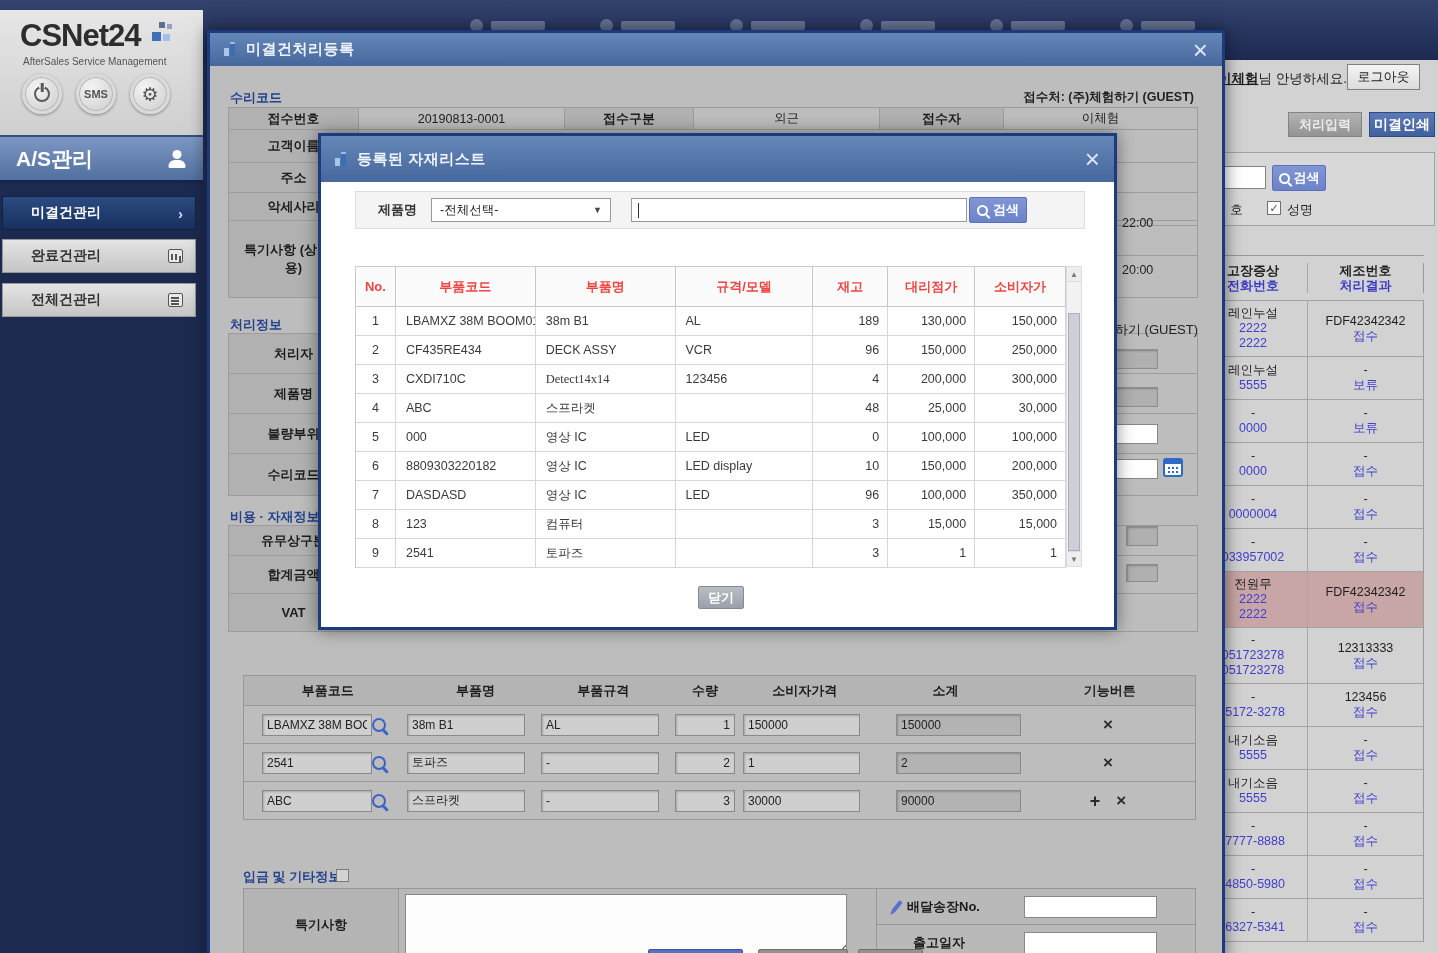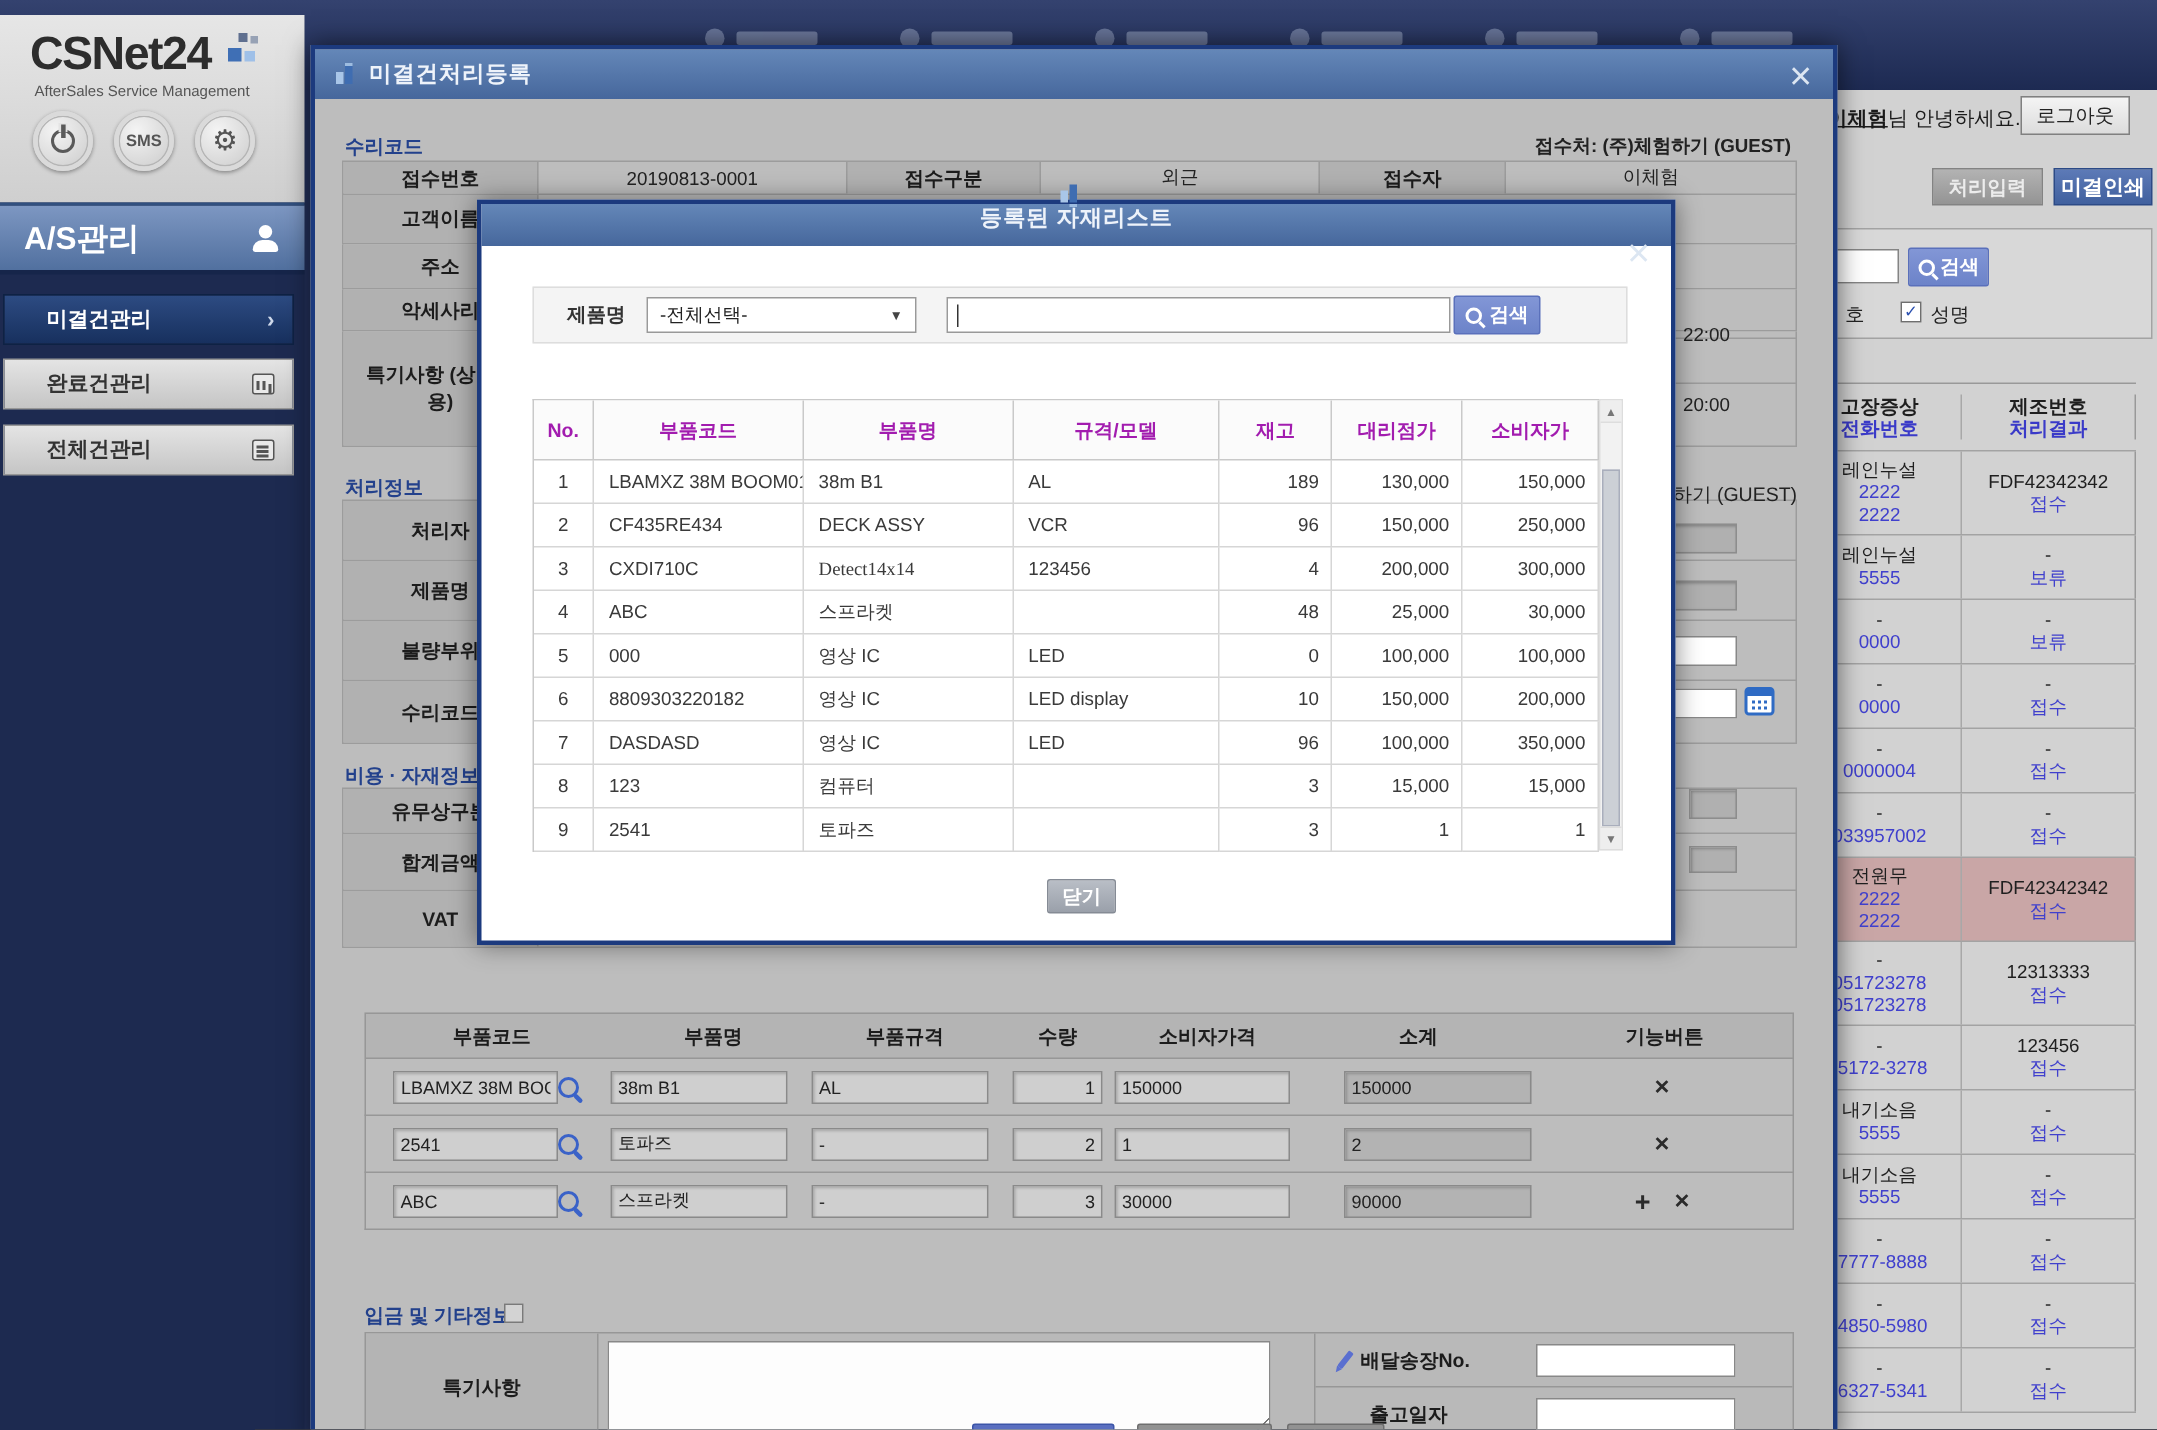--- a/index.html
+++ b/index.html
@@ -139,35 +139,35 @@
 .pr-in{margin-left:auto;margin-right:38px;width:133px;height:22px;background:#fff;border:1px solid #888;font-family:inherit;font-size:12px;padding:0 4px;}
 .pen{width:4px;height:13px;background:#5a6fd0;transform:rotate(38deg);border-radius:1px;position:relative;margin:0 8px 0 18px;}
 .pen::after{content:"";position:absolute;bottom:-4px;left:0;border-left:2px solid transparent;border-right:2px solid transparent;border-top:4px solid #5a6fd0;}
 .bb{position:absolute;height:22px;border-radius:2px;cursor:pointer;}
 .bb.blue{left:438px;top:916px;width:95px;background:#5a6fc0;border:1px solid #3c55a8;}
 .bb.g1{left:548px;top:916px;width:90px;background:#929292;border:1px solid #6f6f6f;}
 .bb.g2{left:648px;top:916px;width:65px;background:#929292;border:1px solid #6f6f6f;}
 
 .inner{position:absolute;left:318px;top:133px;width:799px;height:497px;background:#fff;
   border:3px solid #1c3a7e;z-index:10;box-shadow:0 0 16px rgba(0,0,0,.45);}
-.inner .titlebar{height:28px;flex-direction:column;}
+.inner .titlebar{height:46px;}
 .sp{position:absolute;left:34px;top:55px;width:730px;height:38px;background:#f4f4f4;border:1px solid #ddd;
   display:flex;align-items:center;}
 .sp-lb{font-weight:bold;font-size:13px;color:#333;margin-left:22px;}
 .sel{margin-left:14px;width:180px;height:24px;background:#fff;border:1px solid #999;font-size:12.5px;color:#222;
   display:flex;align-items:center;padding:0 8px;cursor:pointer;}
 .sel .ar{margin-left:auto;font-size:9px;color:#444;}
 .sin{margin-left:20px;width:336px;height:24px;background:#fff;border:1px solid #999;position:relative;}
 .sin::before{content:"";position:absolute;left:6px;top:4px;width:1px;height:15px;background:#333;}
 .sbtn{margin-left:2px;width:58px;height:26px;border-radius:2px;background:linear-gradient(#8296d6,#6c83c9);
   border:1px solid #5a70bb;color:#fff;font-weight:bold;font-size:13px;display:flex;align-items:center;
   justify-content:center;gap:5px;cursor:pointer;}
 .itable{position:absolute;left:34px;top:130px;width:711px;border-top:1px solid #c9c9c9;border-left:1px solid #c9c9c9;}
 .ihrow{display:flex;height:40px;background:#fbfbfb;}
-.ihrow div{font-weight:bold;font-size:13px;color:#a21caf;display:flex;align-items:center;justify-content:center;
+.ihrow div{font-weight:bold;font-size:13px;color:#ef4444;display:flex;align-items:center;justify-content:center;
   border-right:1px solid #c9c9c9;border-bottom:1px solid #c9c9c9;}
 .irow{display:flex;height:29px;background:#fff;cursor:pointer;}
 .irow div{font-size:12.5px;color:#3a3a3a;display:flex;align-items:center;
   border-right:1px solid #d6d6d6;border-bottom:1px solid #d6d6d6;white-space:nowrap;overflow:hidden;}
 .sbar{position:absolute;left:745px;top:130px;width:16px;height:301px;background:#f2f2f2;border:1px solid #ddd;}
 .sbu,.sbd{position:absolute;left:0;width:14px;height:15px;background:#eee;color:#777;font-size:8px;
   display:flex;align-items:center;justify-content:center;cursor:pointer;}
 .sbu{top:0;border-bottom:1px solid #ddd;}
 .sbd{bottom:0;border-top:1px solid #ddd;}
 .sth{position:absolute;left:1px;top:46px;width:12px;height:238px;background:#ccd0d6;border:1px solid #a9aebc;cursor:grab;}

